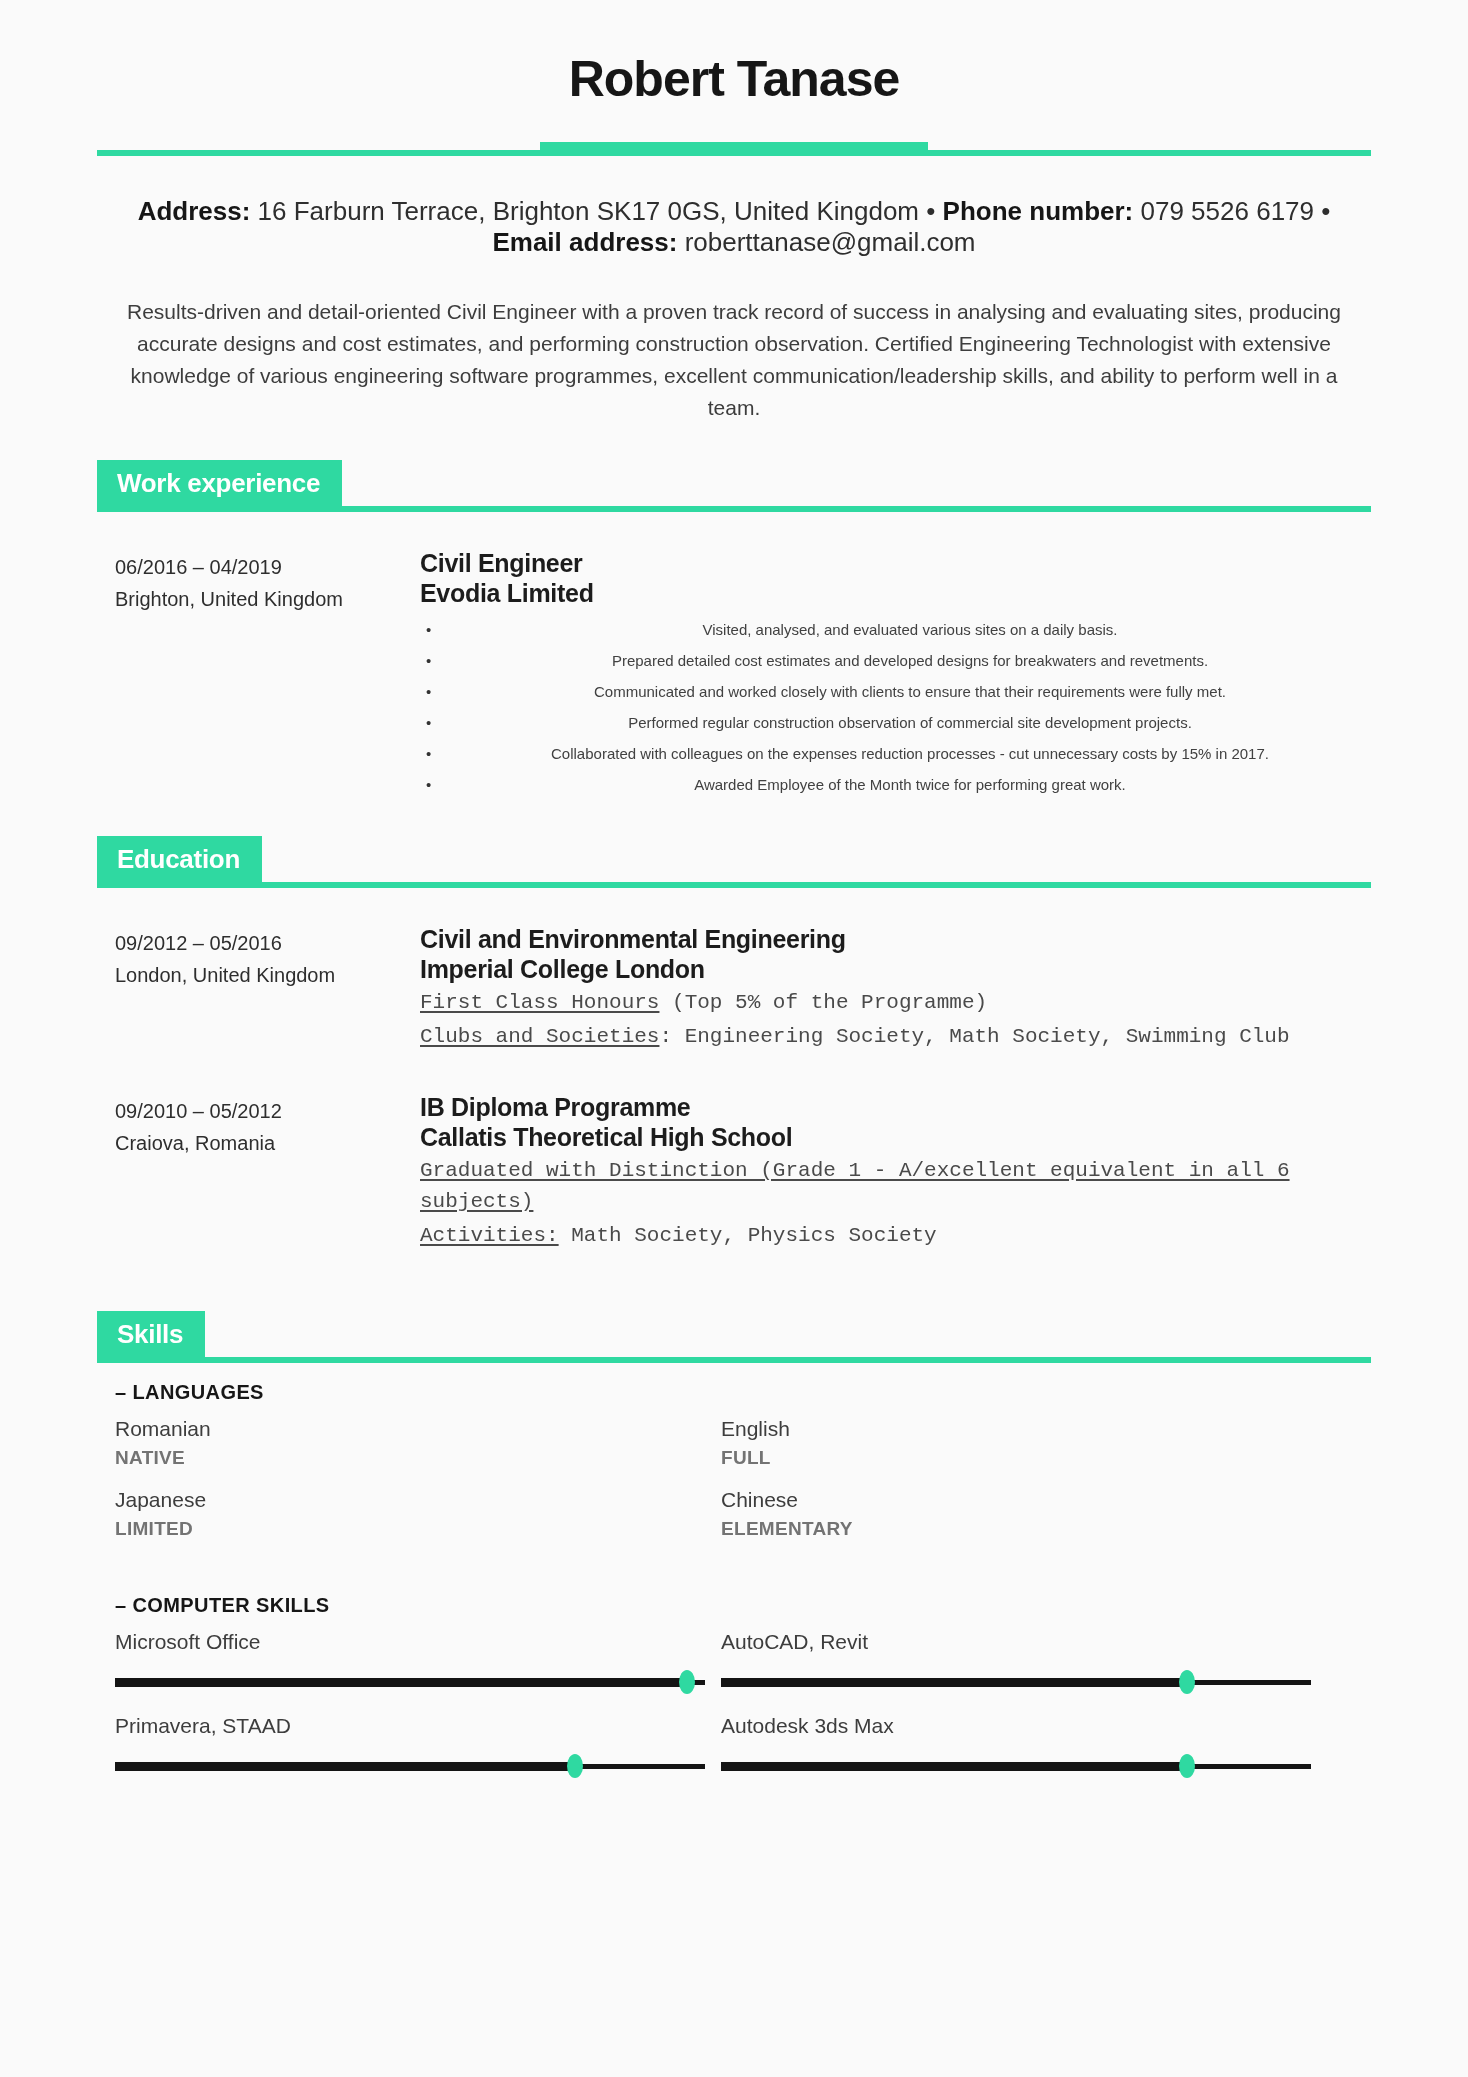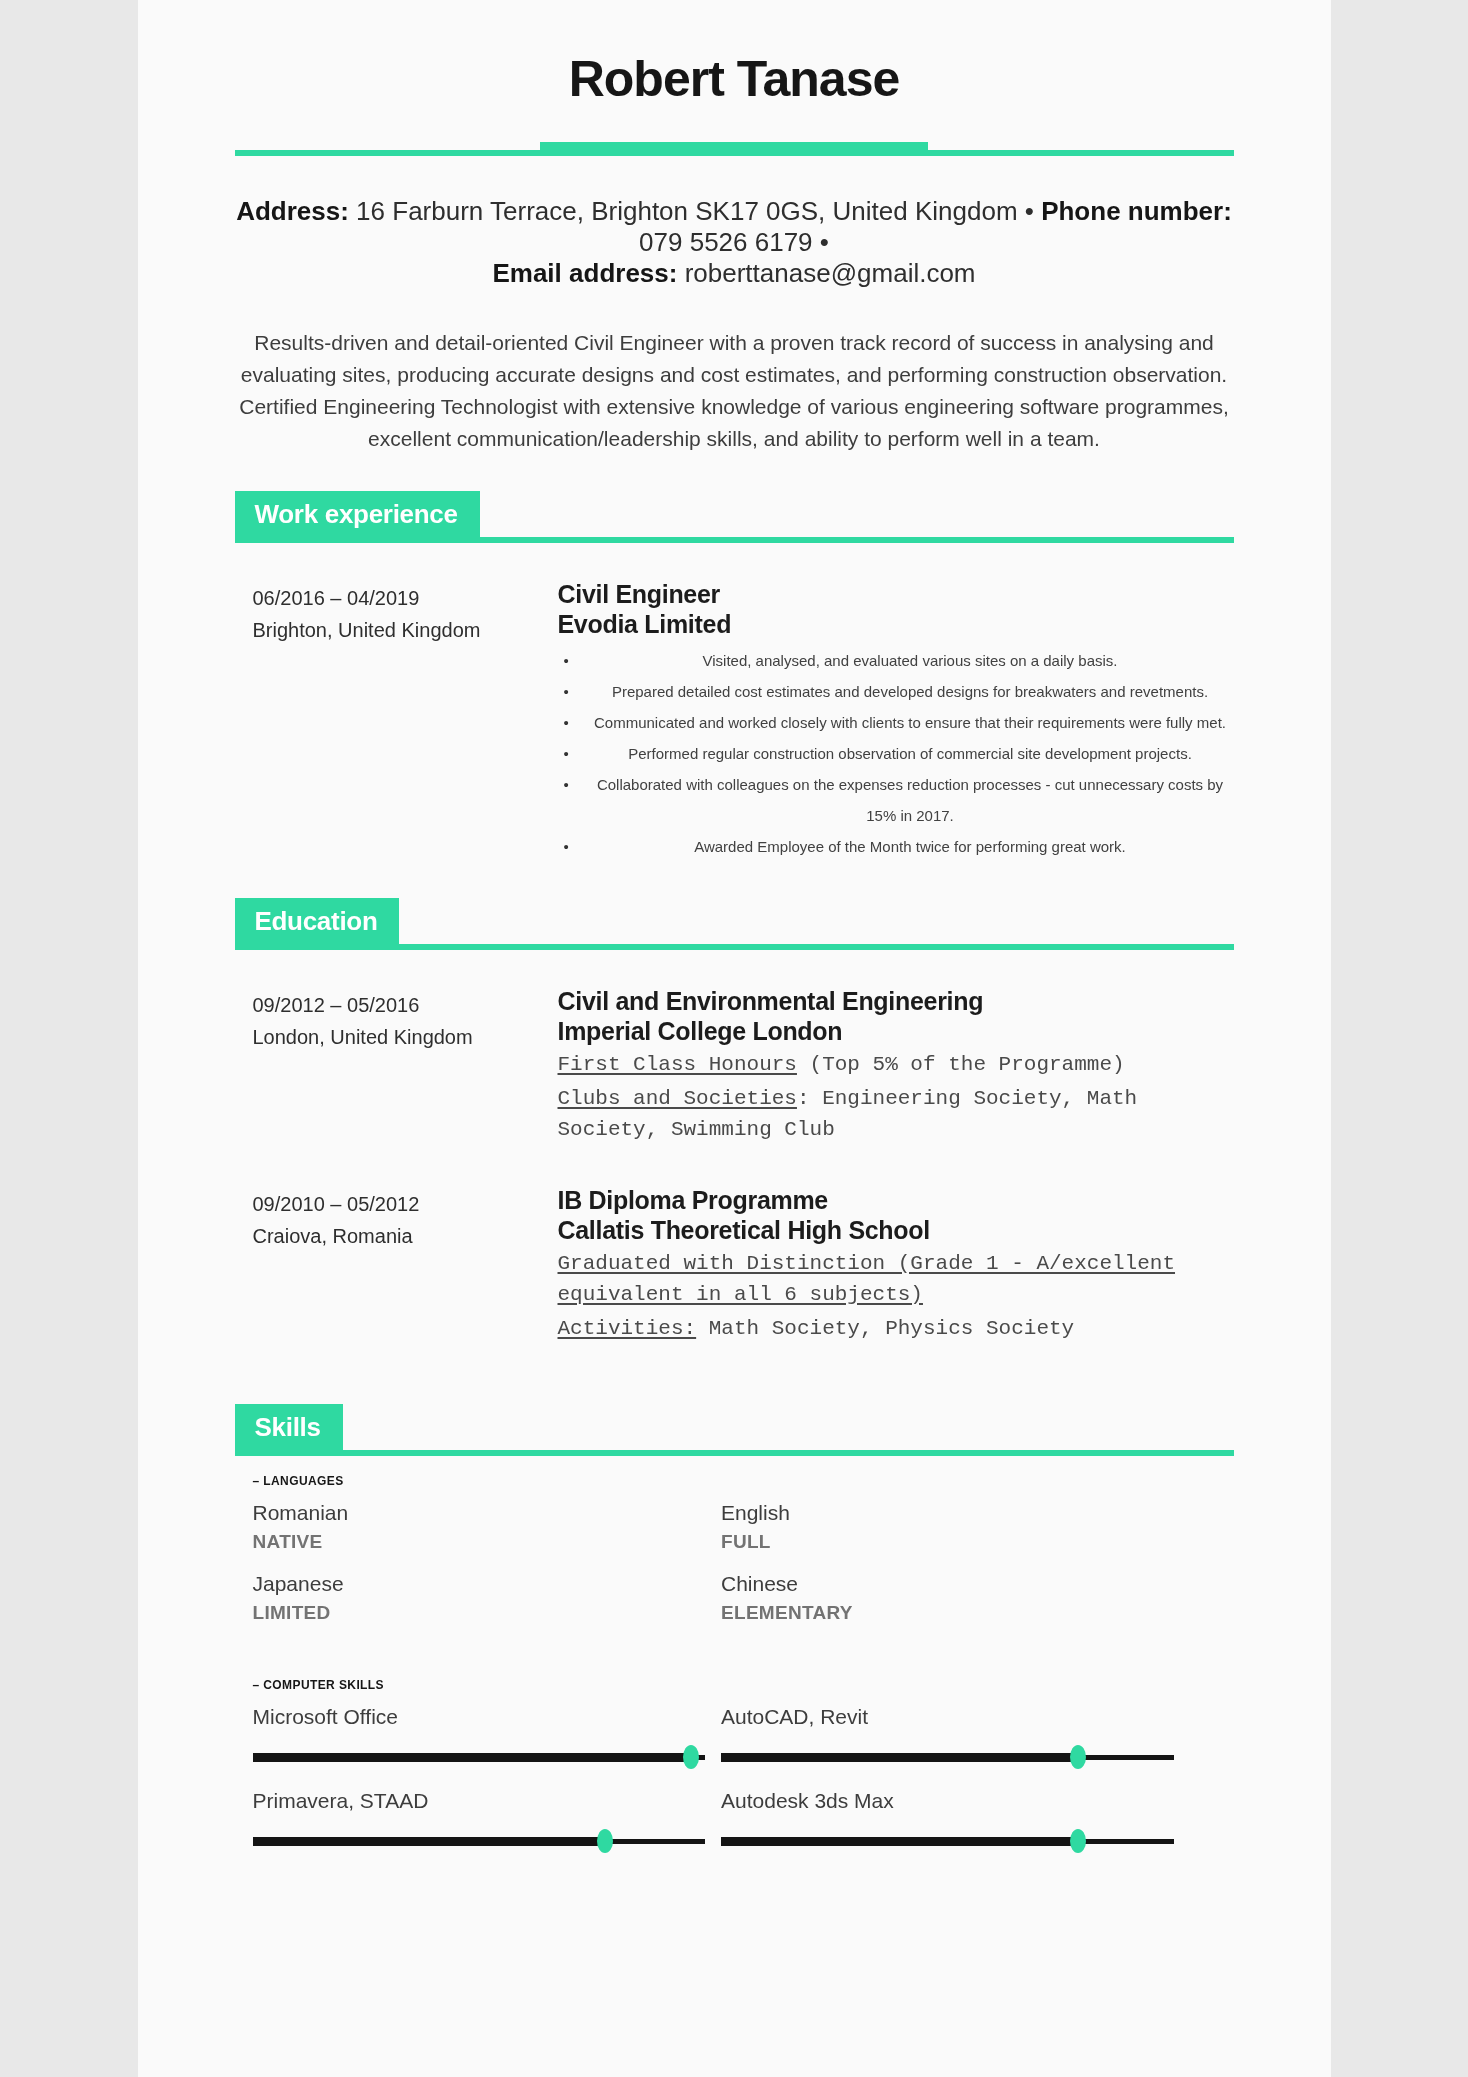--- a/index.html
+++ b/index.html
@@ -10,21 +10,21 @@
     --muted:#4a4a4a;
   }
   *{margin:0;padding:0;box-sizing:border-box;}
   html,body{background:#e8e8e8;}
   body{
     font-family:"Liberation Sans", sans-serif;
     -webkit-font-smoothing:antialiased;
   }
   .page{
     position:relative;
-    width:1193px;
+    width:1468px;
     height:2077px;
     background:var(--bg);
     color:var(--text);
     overflow:hidden;
     margin:0 auto;
   }
   .content{
     padding:48px 97px 0 97px;
   }
 
@@ -123,21 +123,21 @@
     line-height:31px;
     color:var(--muted);
     margin-top:3px;
     font-family:Liberation Mono, monospace;
   }
   .detail .u{text-decoration:underline;text-underline-offset:3px;}
 
   
   .skills-block{padding:18px 60px 0 18px;}
   .sub-head{
-    font-size:12px;
+    font-size:20px;
     font-weight:700;
     letter-spacing:0.4px;
     color:#161616;
     margin-bottom:10px;
   }
   .two-col{
     display:grid;
     grid-template-columns:1fr 1fr;
     column-gap:32px;
     row-gap:42px;

